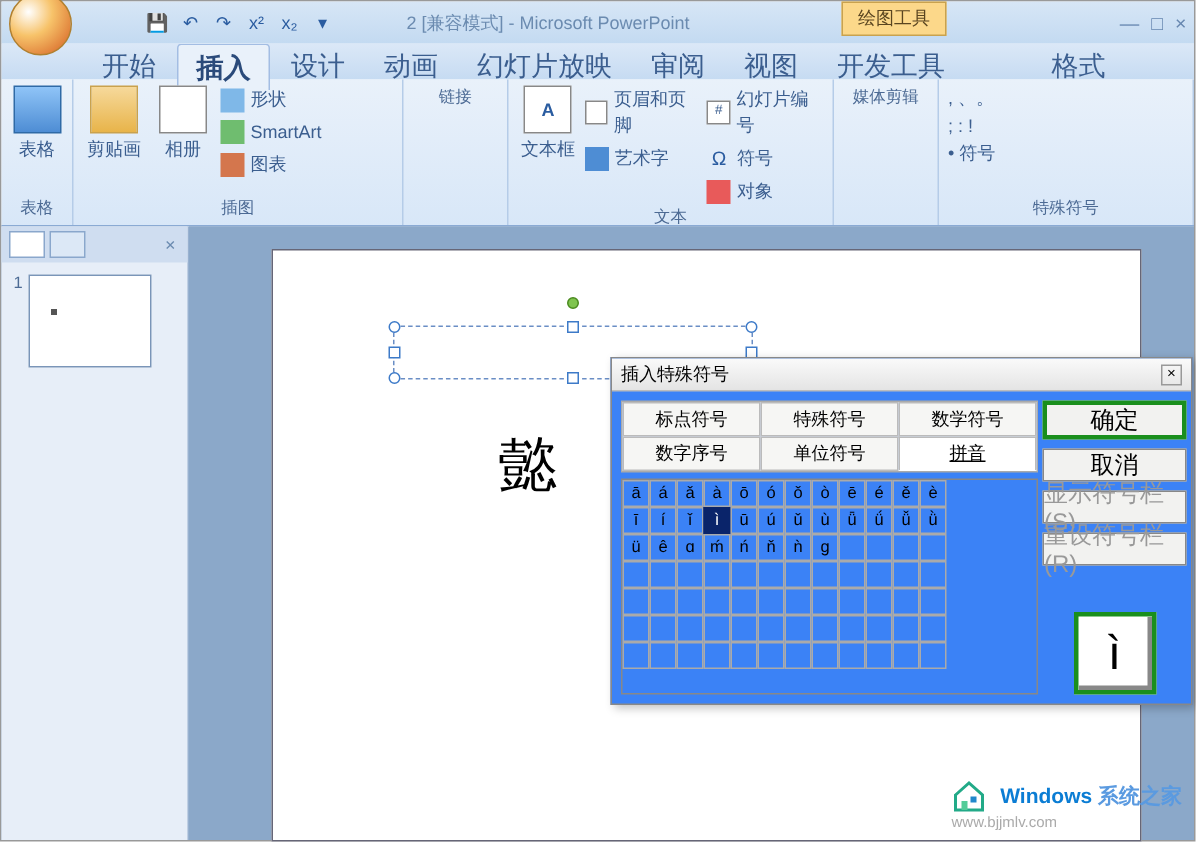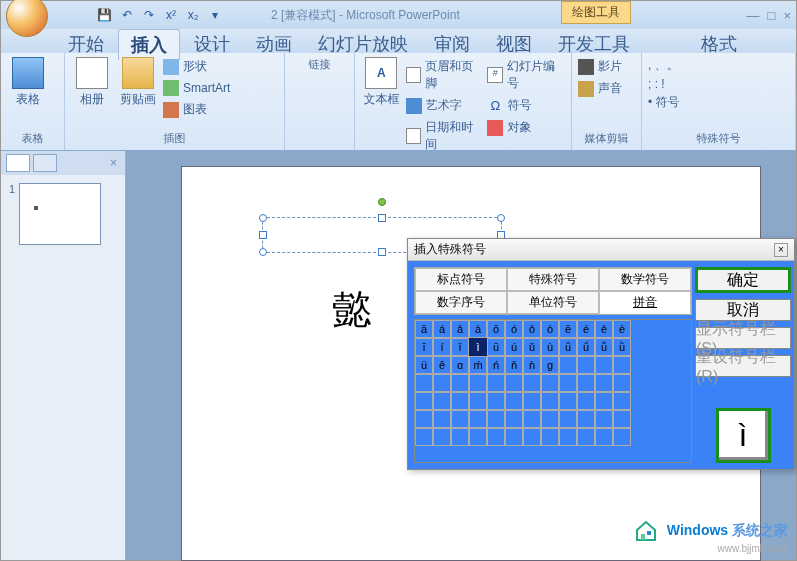--- a/index.html
+++ b/index.html
@@ -55,21 +55,21 @@
 .char-grid{border:1px solid #888;margin-top:4px;flex:1;}
 .grid-row{display:flex;}
 .grid-cell{width:18px;height:18px;border:1px solid #aaa;font-size:11px;text-align:center;line-height:16px;font-family:Arial,"SimSun";}
 .grid-cell.sel{background:#0a246a;color:#fff;border:1px solid #0a246a;}
 .dlg-right{width:90px;display:flex;flex-direction:column;gap:6px;align-items:center;}
 .dbtn{width:96px;height:22px;border:1px solid #888;background:#f2f2f0;font-size:16px;display:flex;align-items:center;justify-content:center;}
 .dbtn.hl{border:3px solid #1a8f1d;height:26px;}
 .dbtn.dis{color:#999;}
 .preview{width:55px;height:55px;border:3px solid #1a8f1d;background:#fff;margin-top:auto;display:flex;align-items:center;justify-content:center;font-size:32px;font-family:Arial;}
 .preview-shadow{box-shadow:inset -3px -3px 0 #888;}
-.watermark{position:absolute;right:8px;bottom:6px;text-align:right;}
+.watermark{position:absolute;right:8px;bottom:6px;}
 .wm-main{font-size:14px;color:#5a9ae0;font-weight:bold;}
 .wm-win{color:#0b7dd4;}
 .wm-url{font-size:10px;color:#aaa;}
 .wm-house{width:24px;height:24px;display:inline-block;vertical-align:middle;margin-right:4px;}
 </style>
 </head>
 <body>
 
 <div class="app">
   <div class="title-bar">
@@ -99,38 +99,38 @@
     <div class="rtab">设计</div>
     <div class="rtab">动画</div>
     <div class="rtab">幻灯片放映</div>
     <div class="rtab">审阅</div>
     <div class="rtab">视图</div>
     <div class="rtab">开发工具</div>
     <div class="rtab fmt-tab">格式</div>
   </div>
 
   <div class="ribbon">
-    <div class="rgroup" style="width:64px">
+    <div class="rgroup" style="width:48px">
       <div class="rgroup-body">
           <div class="bigbtn">
             <div class="icn blue"></div>
             <span>表格</span>
           </div>
         </div>
       <div class="rgroup-label">表格</div>
     </div>
     <div class="rgroup" style="width:220px">
       <div class="rgroup-body">
         <div class="bigbtn">
+            <div class="icn" style="background:linear-gradient(#f6d99b,#e8b44a)"></div>
+            <span>剪贴画</span>
+          </div>
+        <div class="bigbtn">
             <div class="icn white"></div>
             <span>相册</span>
-          </div>
-        <div class="bigbtn">
-            <div class="icn" style="background:linear-gradient(#f6d99b,#e8b44a)"></div>
-            <span>剪贴画</span>
           </div>
         <div class="vstack">
           <div class="smallbtn">
               <span class="sicon" style="background:#7fb8e8"></span>
               <span>形状</span>
             </div>
           <div class="smallbtn">
               <span class="sicon" style="background:#6fbd6f"></span>
               <span>SmartArt</span>
             </div>
@@ -153,55 +153,39 @@
           </div>
         <div class="vstack">
           <div class="smallbtn">
               <span class="sicon" style="background:#fff;border:1px solid #888"></span>
               <span>页眉和页脚</span>
             </div>
           <div class="smallbtn">
               <span class="sicon" style="background:#4e8dd4"></span>
               <span>艺术字</span>
             </div>
-          <div class="smallbtn">
-              <span class="sicon" style="background:#fff;border:1px solid #888"></span>
-              <span>日期和时间</span>
-            </div>
         </div>
         <div class="vstack">
           <div class="smallbtn">
               <span class="sicon" style="background:#fff;border:1px solid #888;font-size:9px;text-align:center">#</span>
               <span>幻灯片编号</span>
             </div>
           <div class="smallbtn">
               <span class="sicon" style="color:#2a5ca0;font-size:13px;text-align:center">Ω</span>
               <span>符号</span>
             </div>
           <div class="smallbtn">
               <span class="sicon" style="background:#e85a5a"></span>
               <span>对象</span>
             </div>
         </div>
       </div>
       <div class="rgroup-label">文本</div>
     </div>
     <div class="rgroup" style="width:70px">
-      <div class="rgroup-body">
-          <div class="vstack">
-        <div class="smallbtn">
-              <span class="sicon" style="background:#555"></span>
-              <span>影片</span>
-            </div>
-        <div class="smallbtn">
-              <span class="sicon" style="background:#c9a24e"></span>
-              <span>声音</span>
-            </div>
-      </div>
-        </div>
       <div class="rgroup-label">媒体剪辑</div>
     </div>
     <div class="rgroup" style="flex:1">
       <div class="rgroup-body">
         <div class="vstack" style="font-size:12px;color:#3b5e8f">
           <div>, 、。</div>
           <div>; : !</div>
           <div>• 符号</div>
         </div>
       </div>

